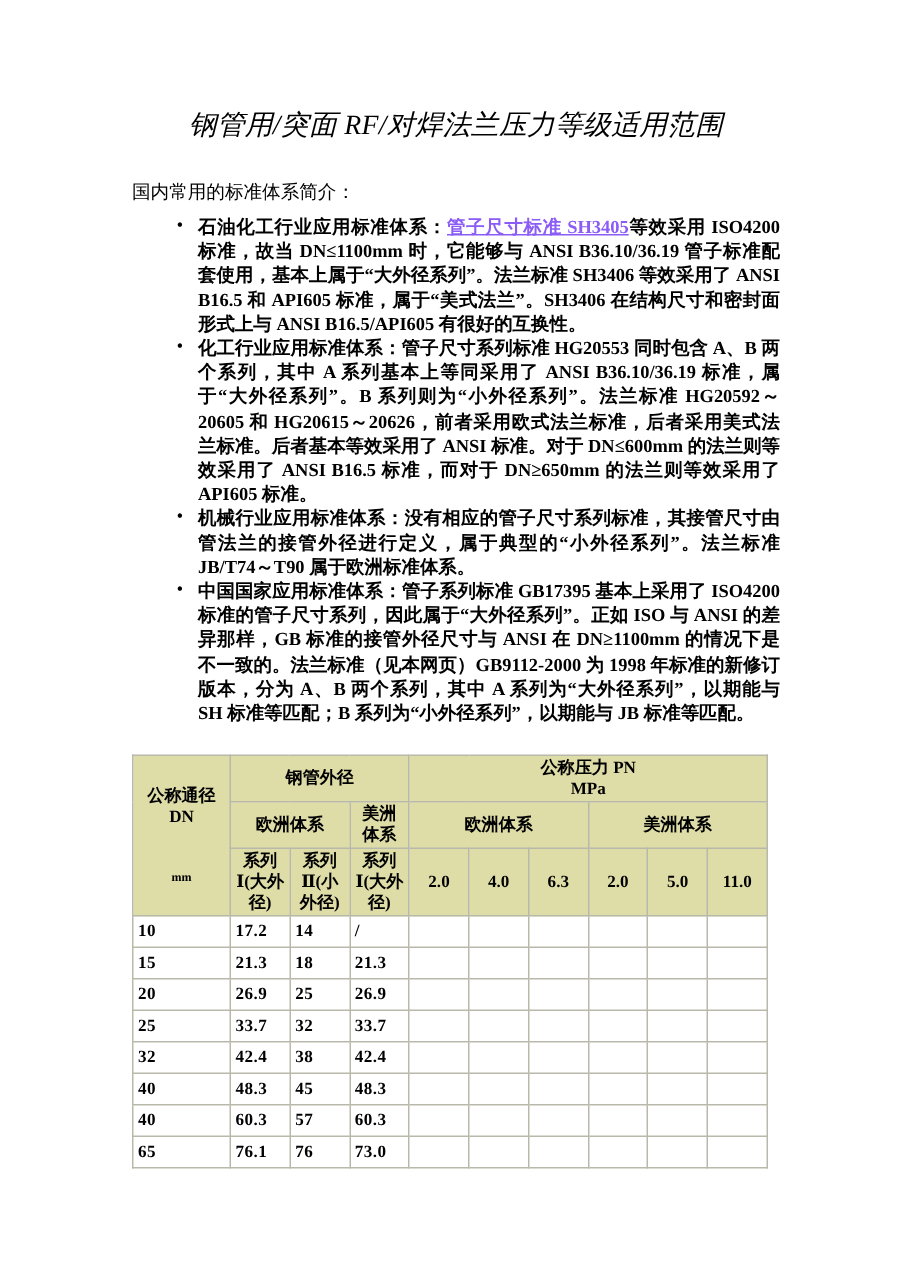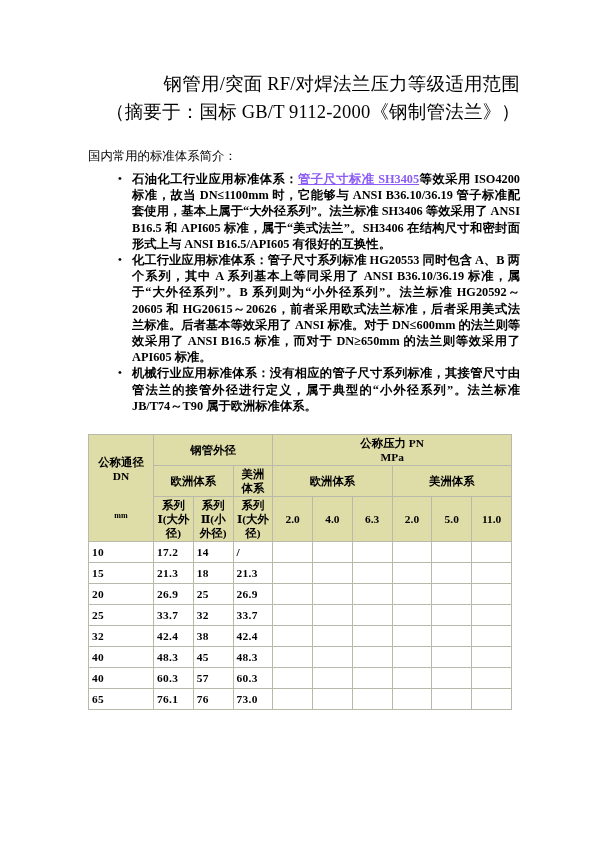--- a/index.html
+++ b/index.html
@@ -17,22 +17,23 @@
   .page {
     position: relative;
     width: 600px;
     height: 850px;
     box-sizing: border-box;
     padding: 70px 80px 0 88px;
   }
 
   
   .title-block {
-    text-align: right;
+    text-align: center;
     margin: 0 0 22px 0;
+    font-style: italic;
   }
   .title-line {
     font-size: 18.5px;
     line-height: 28px;
     letter-spacing: 0.2px;
     white-space: nowrap;
   }
 
   
   .intro {
@@ -118,34 +119,36 @@
     line-height: 14px;
   }
 </style>
 </head>
 <body>
 
 <div class="page">
 
   <div class="title-block">
     <div class="title-line">钢管用/突面 RF/对焊法兰压力等级适用范围</div>
-    <div class="title-line">（摘要于：国标 GB/T 9112-2000《钢制管法兰》）</div>
   </div>
 
   <p class="intro">国内常用的标准体系简介：</p>
 
   <ul class="bullets">
     <li>
       <span>石油化工行业应用标准体系：</span><a class="doclink" href="#">管子尺寸标准 SH3405</a><span>等效采用 ISO4200 标准，故当 DN≤1100mm 时，它能够与 ANSI B36.10/36.19 管子标准配套使用，基本上属于“大外径系列”。法兰标准 SH3406 等效采用了 ANSI B16.5 和 API605 标准，属于“美式法兰”。SH3406 在结构尺寸和密封面形式上与 ANSI B16.5/API605 有很好的互换性。</span>
     </li>
     <li>
       <span>化工行业应用标准体系：管子尺寸系列标准 HG20553 同时包含 A、B 两个系列，其中 A 系列基本上等同采用了 ANSI B36.10/36.19 标准，属于“大外径系列”。B 系列则为“小外径系列”。法兰标准 HG20592～20605 和 HG20615～20626，前者采用欧式法兰标准，后者采用美式法兰标准。后者基本等效采用了 ANSI 标准。对于 DN≤600mm 的法兰则等效采用了 ANSI B16.5 标准，而对于 DN≥650mm 的法兰则等效采用了 API605 标准。</span>
     </li>
     <li>
       <span>机械行业应用标准体系：没有相应的管子尺寸系列标准，其接管尺寸由管法兰的接管外径进行定义，属于典型的“小外径系列”。法兰标准 JB/T74～T90 属于欧洲标准体系。</span>
+    </li>
+    <li>
+      <span>中国国家应用标准体系：管子系列标准 GB17395 基本上采用了 ISO4200 标准的管子尺寸系列，因此属于“大外径系列”。正如 ISO 与 ANSI 的差异那样，GB 标准的接管外径尺寸与 ANSI 在 DN≥1100mm 的情况下是不一致的。法兰标准（见本网页）GB9112-2000 为 1998 年标准的新修订版本，分为 A、B 两个系列，其中 A 系列为“大外径系列”，以期能与 SH 标准等匹配；B 系列为“小外径系列”，以期能与 JB 标准等匹配。</span>
     </li>
   </ul>
 
   <div class="table-wrap">
     <table class="spec">
       <thead>
         <tr>
           <th class="th-dn" rowspan="3">
             <span class="dn-mid">公称通径</span>
             <span class="dn-mid">DN</span>

